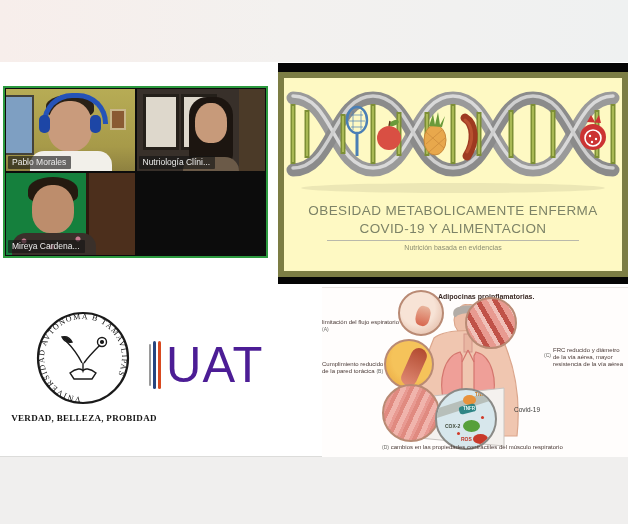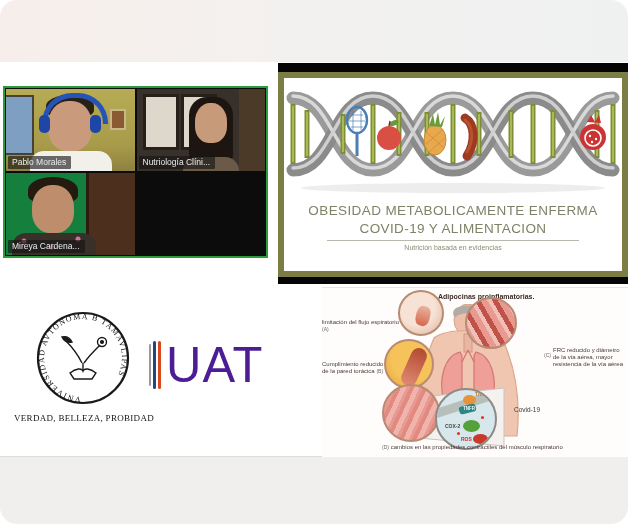--- a/index.html
+++ b/index.html
@@ -1,17 +1,17 @@
 <!DOCTYPE html>
 <html><head>
 <meta charset="utf-8">
 <style>
   html,body{margin:0;padding:0;background:#fff;}
   #stage{position:relative;width:628px;height:524px;background:#ffffff;overflow:hidden;
-         font-family:"Liberation Sans",sans-serif;border-radius:17px;}
+         font-family:"Liberation Sans",sans-serif;}
   .abs{position:absolute;}
 
   
   .top-band{left:0;top:0;width:628px;height:62px;
     background:linear-gradient(90deg,#f7eeeb 0%,#f3f1ef 45%,#eff1f1 100%);}
   .bottom-band{left:0;top:456px;width:628px;height:68px;background:#f0efee;border-top:1px solid #dcdcda;}
 
   
   .vgrid{left:3px;top:86px;width:265px;height:172px;background:#0c0c0c;border:2px solid #2c9a3f;
          display:grid;grid-template-columns:1fr 1fr;grid-template-rows:1fr 1fr;gap:2px;padding:1px;box-sizing:border-box;}
@@ -61,29 +61,29 @@
   .t-edu .head{left:58px;top:10px;width:38px;height:46px;background:#c08a64;}
   .t-edu .hair{left:55px;top:4px;width:44px;height:18px;background:#4a4038;}
   .t-edu .glassL,.t-edu .glassR{position:absolute;top:28px;width:13px;height:10px;border:1.5px solid #2b2b2b;border-radius:3px;background:rgba(255,255,255,.18);}
   .t-edu .glassL{left:61px;} .t-edu .glassR{left:79px;}
   .t-edu .mustache{position:absolute;left:69px;top:44px;width:16px;height:4px;background:#3a3028;border-radius:2px;}
   .t-edu .shoulders{left:42px;bottom:-4px;width:70px;height:22px;background:#282a35;}
 
   
   .slide{left:278px;top:63px;width:350px;height:221px;background:#050505;}
   .slide-frame{position:absolute;left:0;top:9px;right:0;bottom:7px;background:#7c7d44;padding:6px;box-sizing:border-box;}
-  .slide-white{width:100%;height:100%;background:#ffffff;position:relative;text-align:center;overflow:hidden;}
+  .slide-white{width:100%;height:100%;background:#fef9c3;position:relative;text-align:center;overflow:hidden;}
   .slide-title{font-size:13.5px;color:#7d8367;letter-spacing:.4px;line-height:1.3;}
   .slide-underline{width:252px;border-top:1px solid #b9b9ab;margin:3px auto 3px auto;}
   .slide-sub{font-size:7px;color:#8b8e72;}
 
   
   .seal{left:36px;top:311px;width:94px;height:94px;}
   .motto{left:6px;top:413px;width:156px;text-align:center;font-family:"Liberation Serif",serif;
-         font-weight:normal;font-size:9px;color:#141414;letter-spacing:.3px;}
+         font-weight:bold;font-size:9px;color:#141414;letter-spacing:.3px;}
   .uat{left:149px;top:336px;height:58px;display:flex;align-items:center;}
   .uat .bars{display:flex;align-items:center;gap:2px;margin-right:5px;}
   .uat .b1{width:2px;height:42px;background:#9a9a9a;border-radius:2px;}
   .uat .b2{width:3px;height:48px;background:#27447e;border-radius:2px;}
   .uat .b3{width:3px;height:48px;background:#d8491f;border-radius:2px;}
   .uat .word{font-size:49px;line-height:50px;color:#4c1d95;font-weight:400;letter-spacing:1px;
              font-family:"Liberation Sans",sans-serif;transform:scaleY(1.02);}
 
   
   .figure{left:322px;top:287px;width:306px;height:169px;background:#fffdfc;border-top:1px solid #e8e4e2;font-size:6px;color:#4a3a36;}

